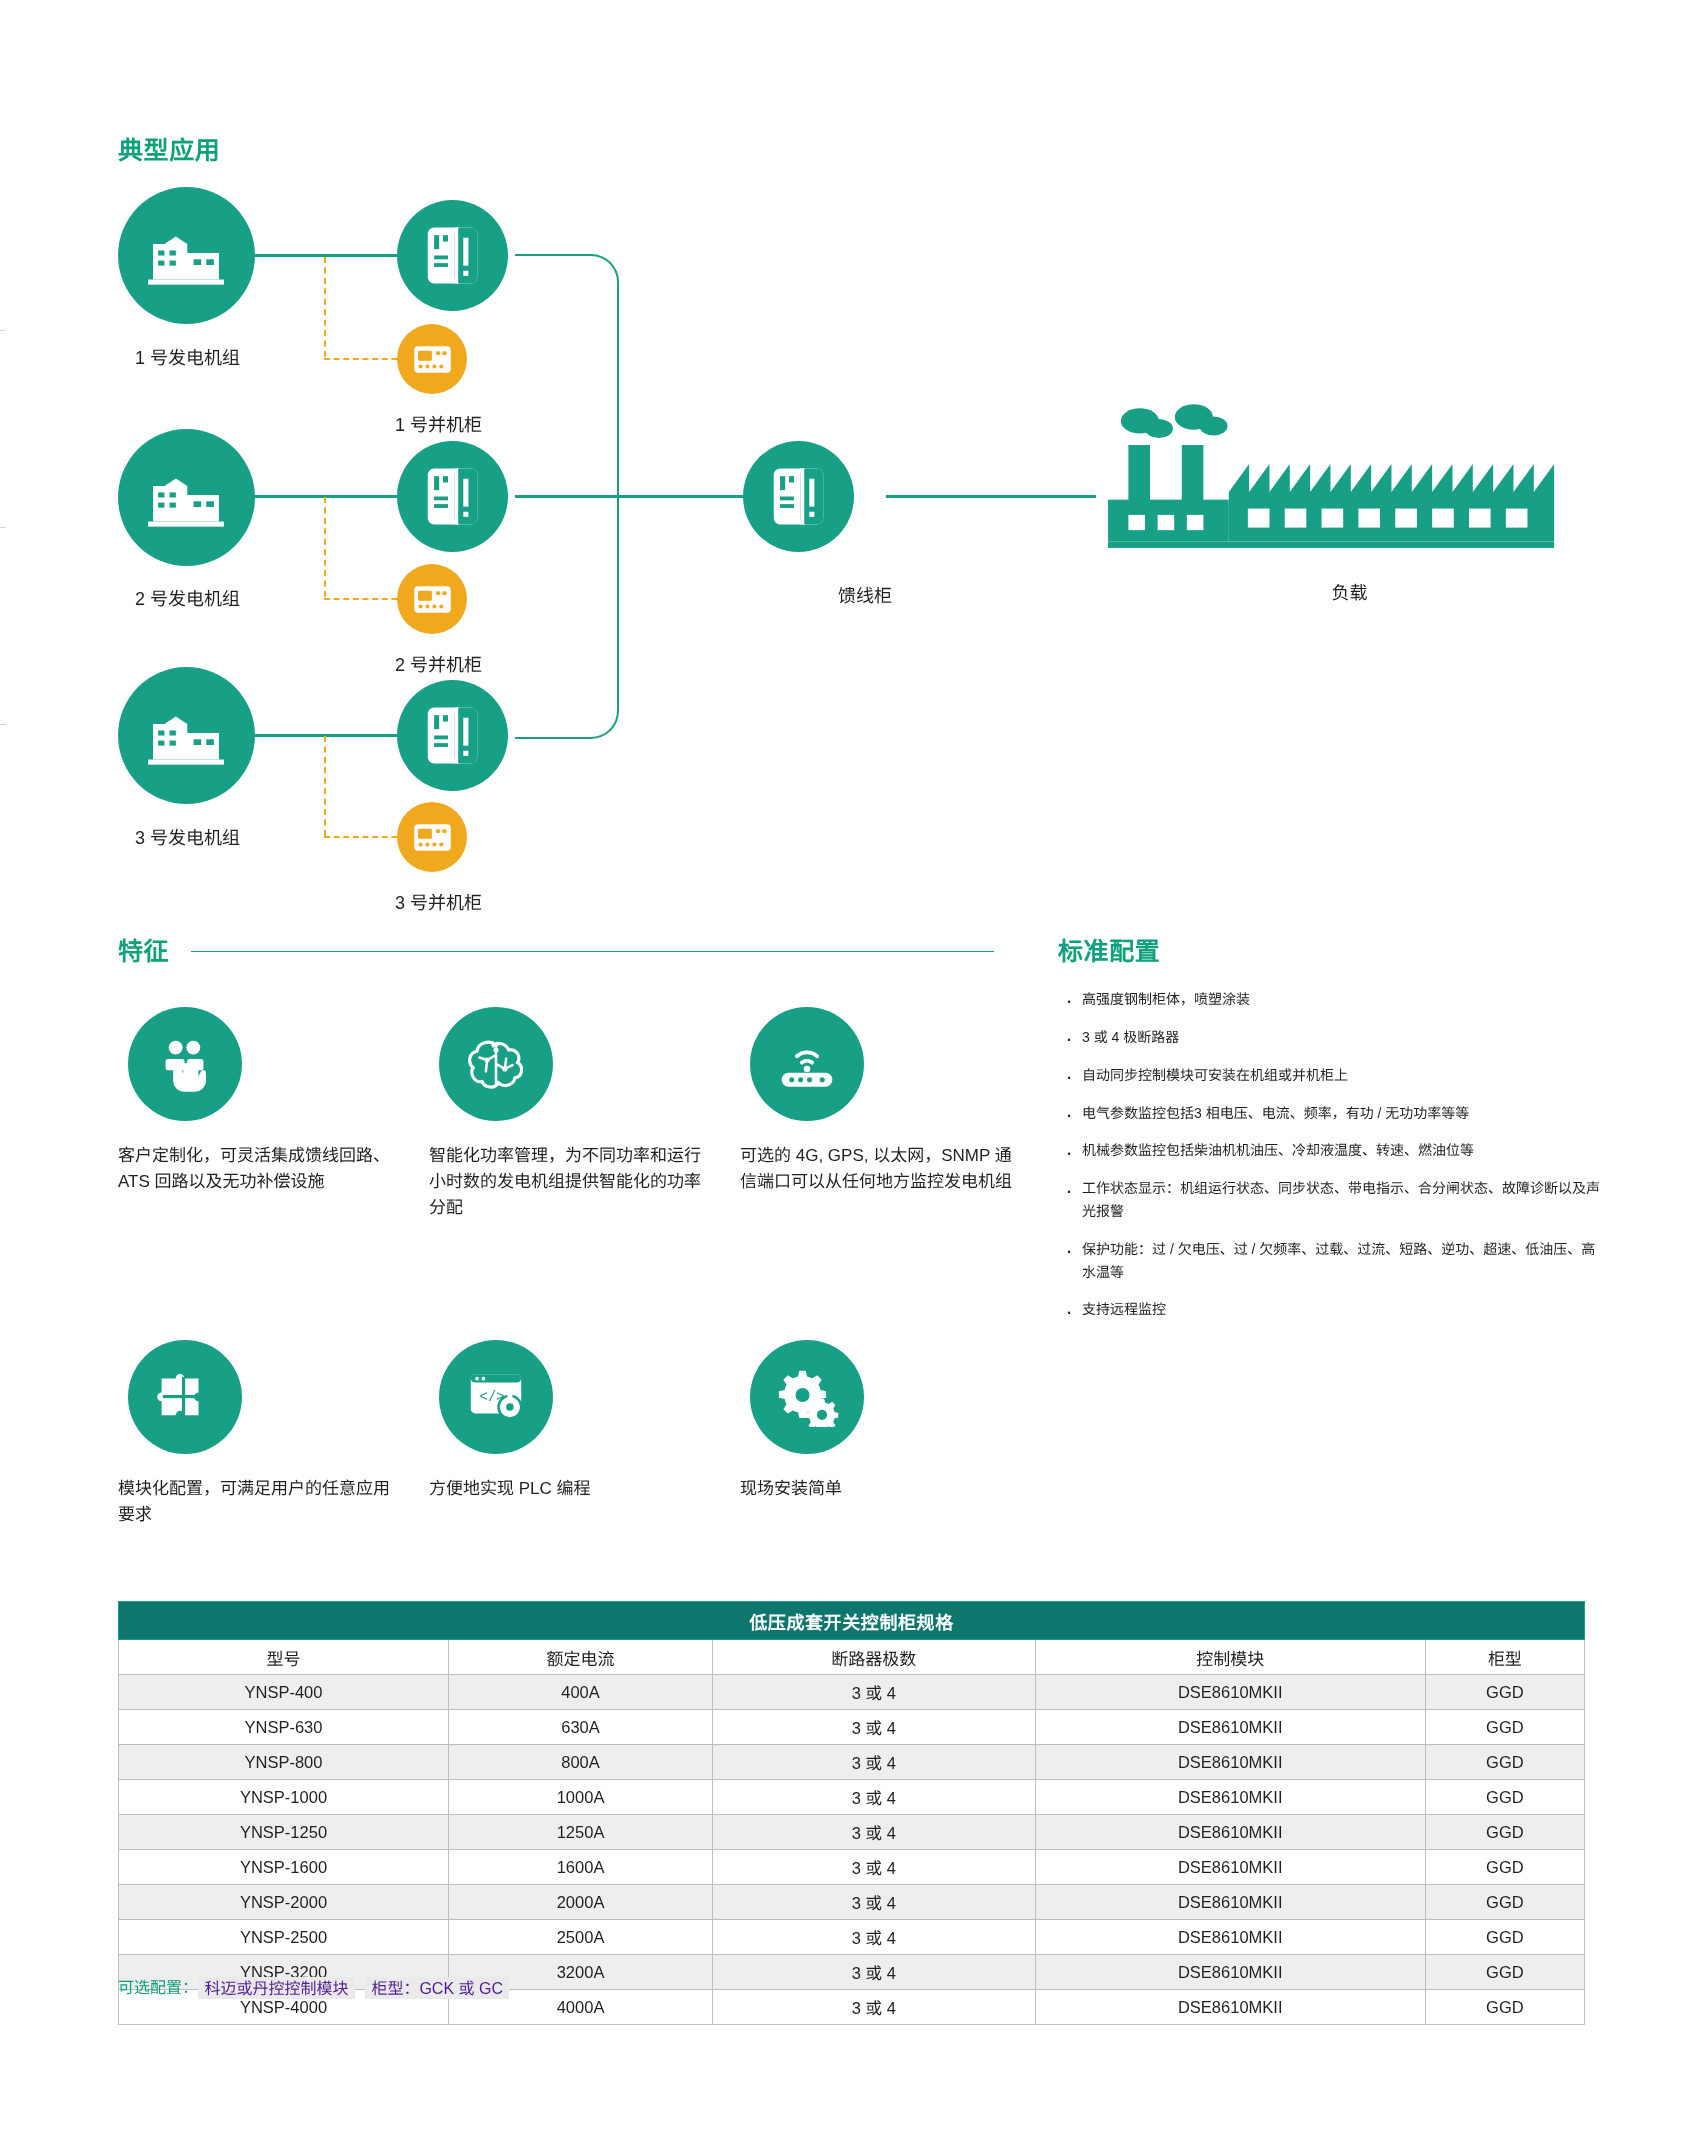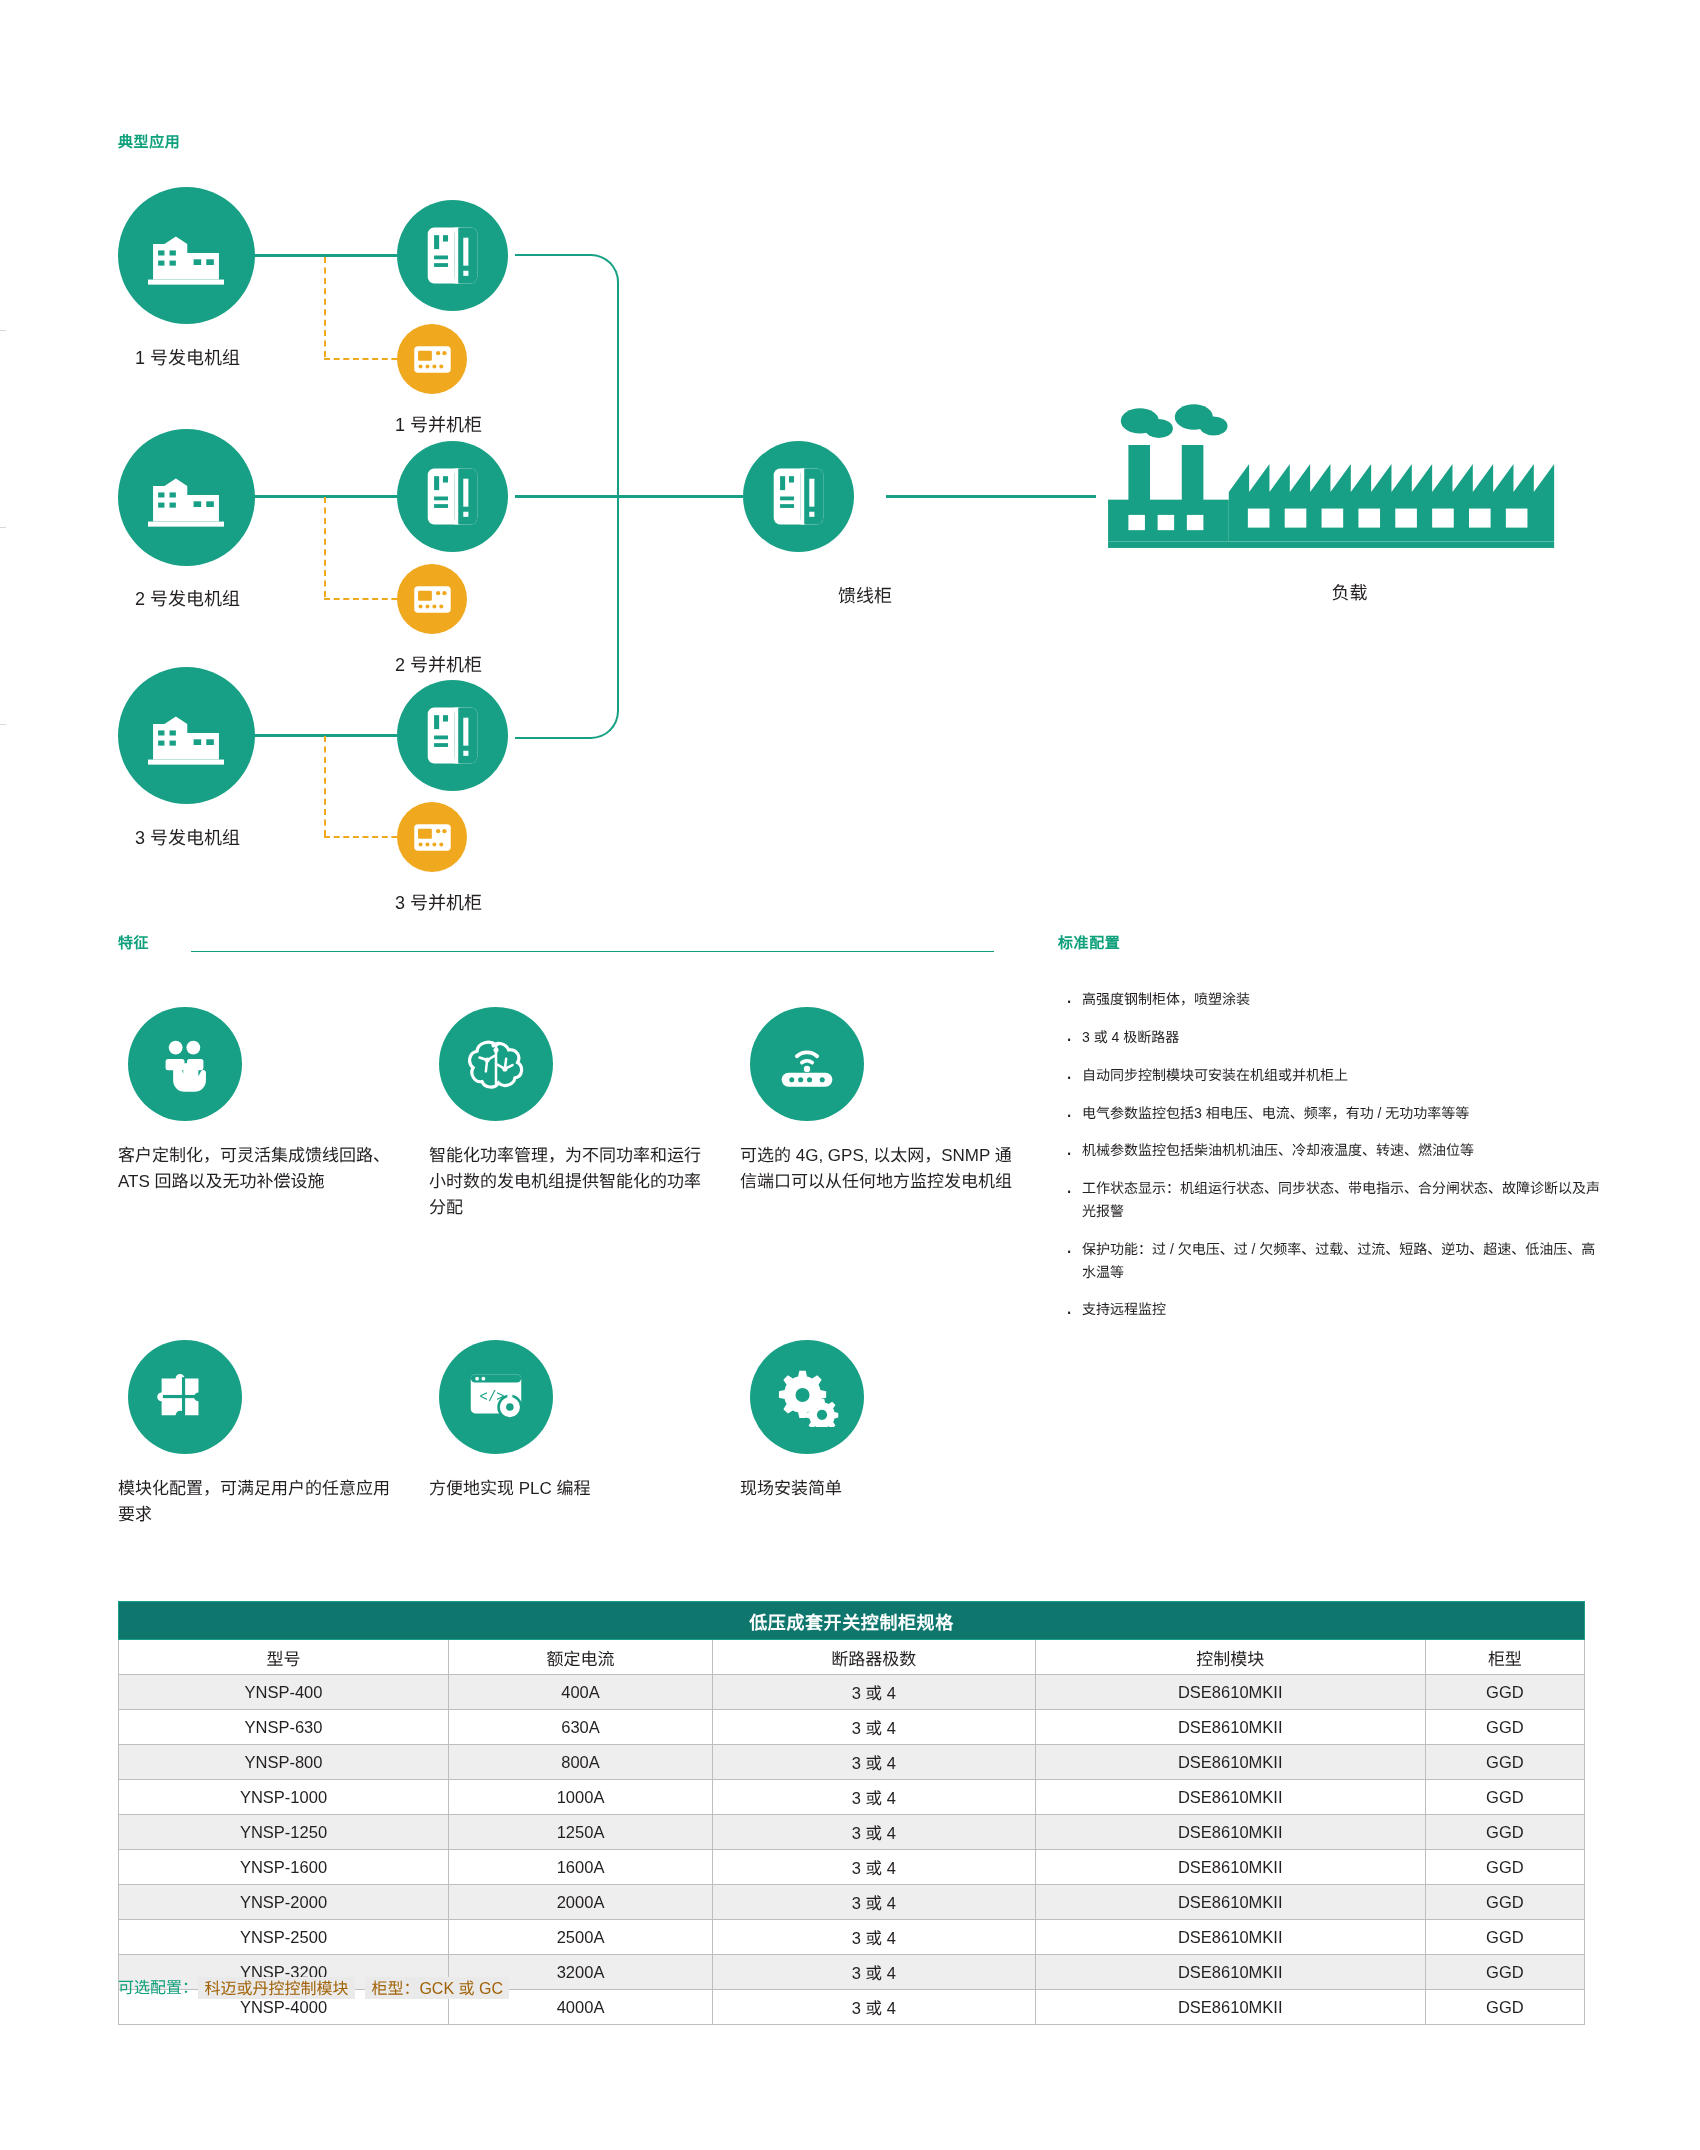--- a/index.html
+++ b/index.html
@@ -18,21 +18,21 @@
   .page {
     position: absolute;
     inset: 0;
     background: #ffffff;
   }
 
   
   .sec-title {
     position: absolute;
     color: #0fa07c;
-    font-size: 15px;
+    font-size: 25px;
     font-weight: bold;
     letter-spacing: 0.6px;
   }
   .sec-rule {
     position: absolute;
     height: 1.3px;
     background: #0fa07c;
   }
 
   
@@ -166,21 +166,21 @@
   #tbl-foot {
     position: absolute;
     left: 118px;
     top: 1974px;
     font-size: 16px;
     color: #0fa07c;
     white-space: nowrap;
   }
   #tbl-foot .chip {
     background: #eaeaea;
-    color: #a16207;
+    color: #4c1d95;
     padding: 2.5px 6.4px;
     margin-right: 10.2px;
   }
 
   
   .regmark {
     position: absolute;
     left: 0;
     width: 6.4px;
     height: 1.3px;

